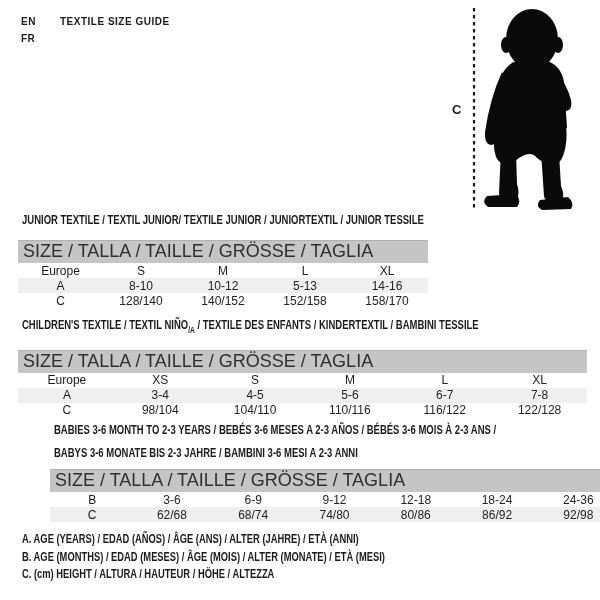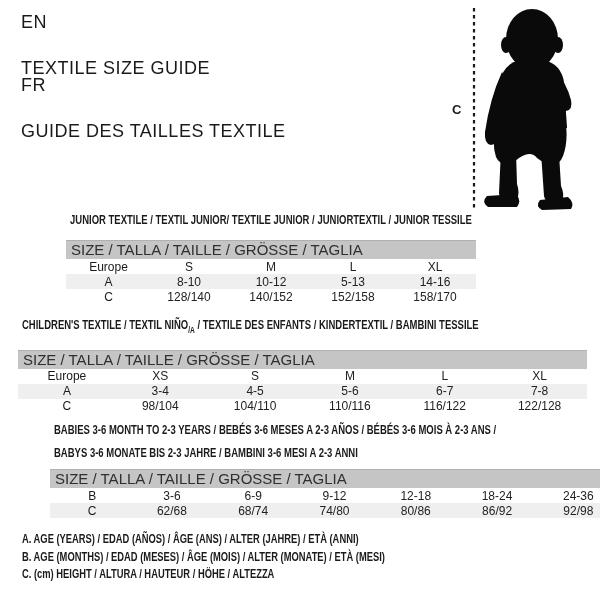--- a/index.html
+++ b/index.html
@@ -4,43 +4,43 @@
 <style>
   html,body{margin:0;padding:0;}
   body{
     width:600px;height:600px;position:relative;background:#ffffff;
     font-family:"Liberation Sans","DejaVu Sans",sans-serif;
     color:#1a1a1a;overflow:hidden;
     -webkit-font-smoothing:antialiased;
   }
   
   .lang-list{position:absolute;top:14px;left:21px;}
-  .lang-row{display:flex;line-height:16.8px;font-weight:400;font-size:18px;letter-spacing:0.5px;flex-direction:column;}
+  .lang-row{display:flex;line-height:16.8px;font-weight:700;font-size:10px;letter-spacing:0.5px;}
   .lang-code{width:39px;flex:0 0 39px;}
-  .lang-label{white-space:nowrap;margin-top:7px;}
+  .lang-label{white-space:nowrap;}
   
   .figure{position:absolute;left:440px;top:0;width:160px;height:215px;}
   .figure svg{position:absolute;left:0;top:0;}
   .figure-label{position:absolute;left:12px;top:102px;font-weight:700;font-size:13px;}
   
   .table-section{position:absolute;left:18px;}
-  .t1{top:213px;width:410px;margin-left:48px;}
+  .t1{top:213px;width:410px;}
   .t2{top:318px;width:569px;}
   .t3{top:423px;width:569px;margin-left:32px;}
   .table-title{
     font-weight:700;font-size:12.5px;line-height:14px;white-space:nowrap;
     transform:scaleX(0.76);transform-origin:0 0;margin-left:4px;
   }
   .t1 .table-title,.t2 .table-title{margin-bottom:13px;}
   .t3 .table-title{margin-bottom:9px;}
   .title-sub{font-size:70%;}
   table{width:100%;border-collapse:collapse;table-layout:fixed;}
   th{
     background:#c5c5c5;border-top:1px solid #b0b0b0;
-    text-align:left;font-weight:400;font-size:15px;color:#2f2f2f;
+    text-align:left;font-weight:400;font-size:18px;color:#2f2f2f;
     height:14px;padding:0 0 1px 5px;white-space:nowrap;overflow:hidden;
   }
   td{
     font-size:12px;color:#222;text-align:center;height:15px;padding:0 2px;
     white-space:nowrap;overflow:hidden;
   }
   td.lbl{width:50px;text-align:center;padding-left:5px;color:#1a1a1a;}
   tr.shaded{background:#efefef;}
   
   .footnotes{position:absolute;left:22px;top:531px;}
@@ -52,21 +52,20 @@
 </head>
 <body>
 
 <div class="lang-list">
   <div class="lang-row">
     <span class="lang-code">EN</span>
     <span class="lang-label">TEXTILE SIZE GUIDE</span>
   </div>
   <div class="lang-row">
     <span class="lang-code">FR</span>
-    <span class="lang-label">GUIDE DES TAILLES TEXTILE</span>
   </div>
 </div>
 
 <div class="figure">
   <svg width="160" height="215" viewBox="0 0 160 215">
     <line x1="34" y1="8" x2="34" y2="208" stroke="#1a1a1a" stroke-width="2.2" stroke-dasharray="3.5 3.5"></line>
     <g fill="#0a0a0a">
       <ellipse cx="92" cy="39" rx="26" ry="30"></ellipse>
       <ellipse cx="66" cy="45" rx="5" ry="8"></ellipse>
       <ellipse cx="118" cy="45" rx="5" ry="8"></ellipse>

